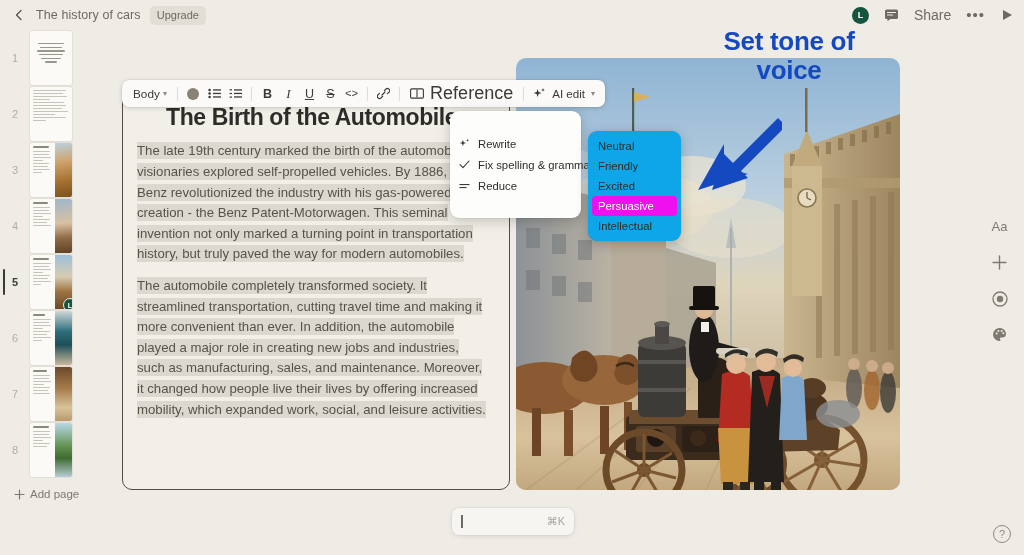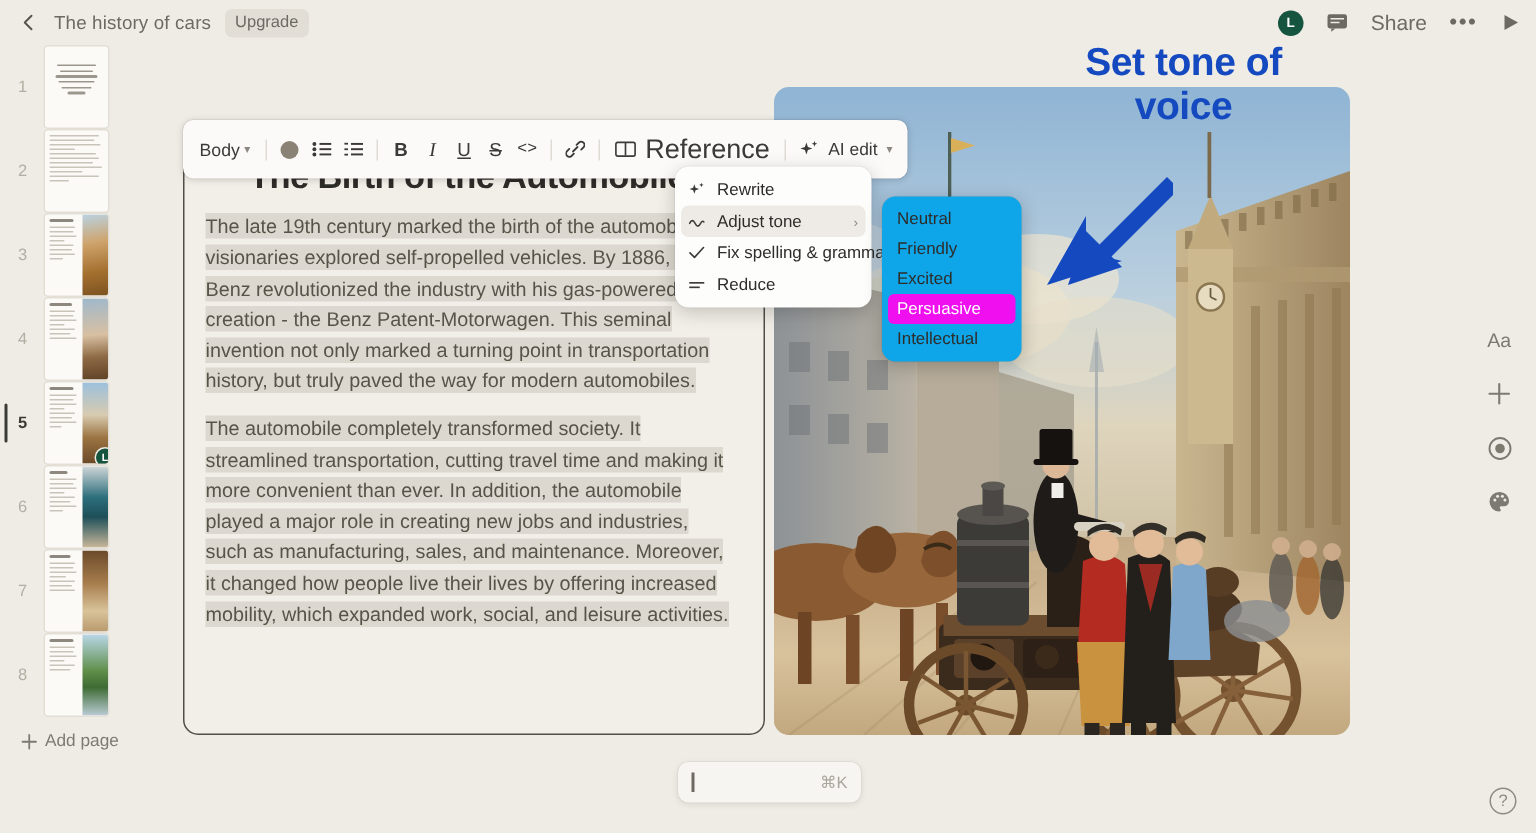--- a/index.html
+++ b/index.html
@@ -115,21 +115,21 @@
   }
 
   .page-img {
     position: absolute; left: 516px; top: 58px; width: 384px; height: 432px;
     border-radius: 10px; overflow: hidden;
   }
   .page-img svg { display: block; width: 100%; height: 100%; }
 
   
   .fmt-toolbar {
-    position: absolute; left: 122px; top: 80px; height: 39px;
+    position: absolute; left: 122px; top: 80px; height: 27px;
     display: flex; align-items: center;
     background: #fbfaf8; border-radius: 7px;
     box-shadow: 0 1px 5px rgba(0,0,0,.16), 0 0 0 .5px rgba(0,0,0,.07);
     padding: 0 7px; gap: 2px; z-index: 6;
   }
   .fmt-btn {
     height: 21px; min-width: 19px; padding: 0 3px;
     display: flex; align-items: center; justify-content: center; gap: 3px;
     font-size: 12px; color: #3c3a36; border-radius: 4px; cursor: pointer;
   }
@@ -143,21 +143,21 @@
   .fmt-s { text-decoration: line-through; font-size: 12.5px; }
   .fmt-code { font-size: 11px; font-family: "Liberation Mono", monospace; }
   .fmt-ref { font-size: 18px; padding: 0 4px; }
   .fmt-ai { font-size: 11.6px; padding: 0 3px; }
 
   
   .ai-menu {
     position: absolute; left: 450px; top: 111px; width: 131px;
     background: #fdfdfc; border-radius: 9px;
     box-shadow: 0 3px 13px rgba(0,0,0,.2), 0 0 0 .5px rgba(0,0,0,.06);
-    padding: 5px 4px; z-index: 8;
+    padding: 22px 4px; z-index: 8;
   }
   .ai-item {
     display: flex; align-items: center; gap: 8px;
     height: 21px; padding: 0 5px; border-radius: 5px;
     font-size: 11.3px; color: #2e2c29; cursor: pointer; position: relative;
     white-space: nowrap;
   }
   .ai-item.active { background: #eeebe6; }
   .ai-ic { width: 11px; flex: none; display:flex; align-items:center; justify-content:center; color:#4a4843; }
   .ai-arrow { position: absolute; right: 5px; font-size: 9px; color: #8b8880; }
@@ -668,29 +668,20 @@
   <div class="ai-menu">
     <div class="ai-item">
       <span class="ai-ic">
         <svg width="11" height="11" viewBox="0 0 11 11">
           <path d="M3.9 1.8 L4.7 4.2 L7.1 5 L4.7 5.8 L3.9 8.2 L3.1 5.8 L0.7 5 L3.1 4.2 Z" fill="#3c3a36"></path>
           <path d="M8.6 0.8 L9 1.9 L10.1 2.3 L9 2.7 L8.6 3.8 L8.2 2.7 L7.1 2.3 L8.2 1.9 Z" fill="#3c3a36"></path>
         </svg>
       </span>
       <span>Rewrite</span>
     </div>
-    <div class="ai-item active">
-      <span class="ai-ic">
-        <svg width="12" height="8" viewBox="0 0 12 8">
-          <path d="M0.8 5 q2 -4 4 0 q2 4 4 0 q1.2 -2.4 2.4 -1" fill="none" stroke="#3c3a36" stroke-width="1.1" stroke-linecap="round"></path>
-        </svg>
-      </span>
-      <span>Adjust tone</span>
-      <span class="ai-arrow">›</span>
-    </div>
     <div class="ai-item">
       <span class="ai-ic">
         <svg width="11" height="9" viewBox="0 0 11 9">
           <path d="M1 4.6 L4 7.6 L10 1" fill="none" stroke="#3c3a36" stroke-width="1.1" stroke-linecap="round" stroke-linejoin="round"></path>
         </svg>
       </span>
       <span>Fix spelling &amp; grammar</span>
     </div>
     <div class="ai-item">
       <span class="ai-ic">

